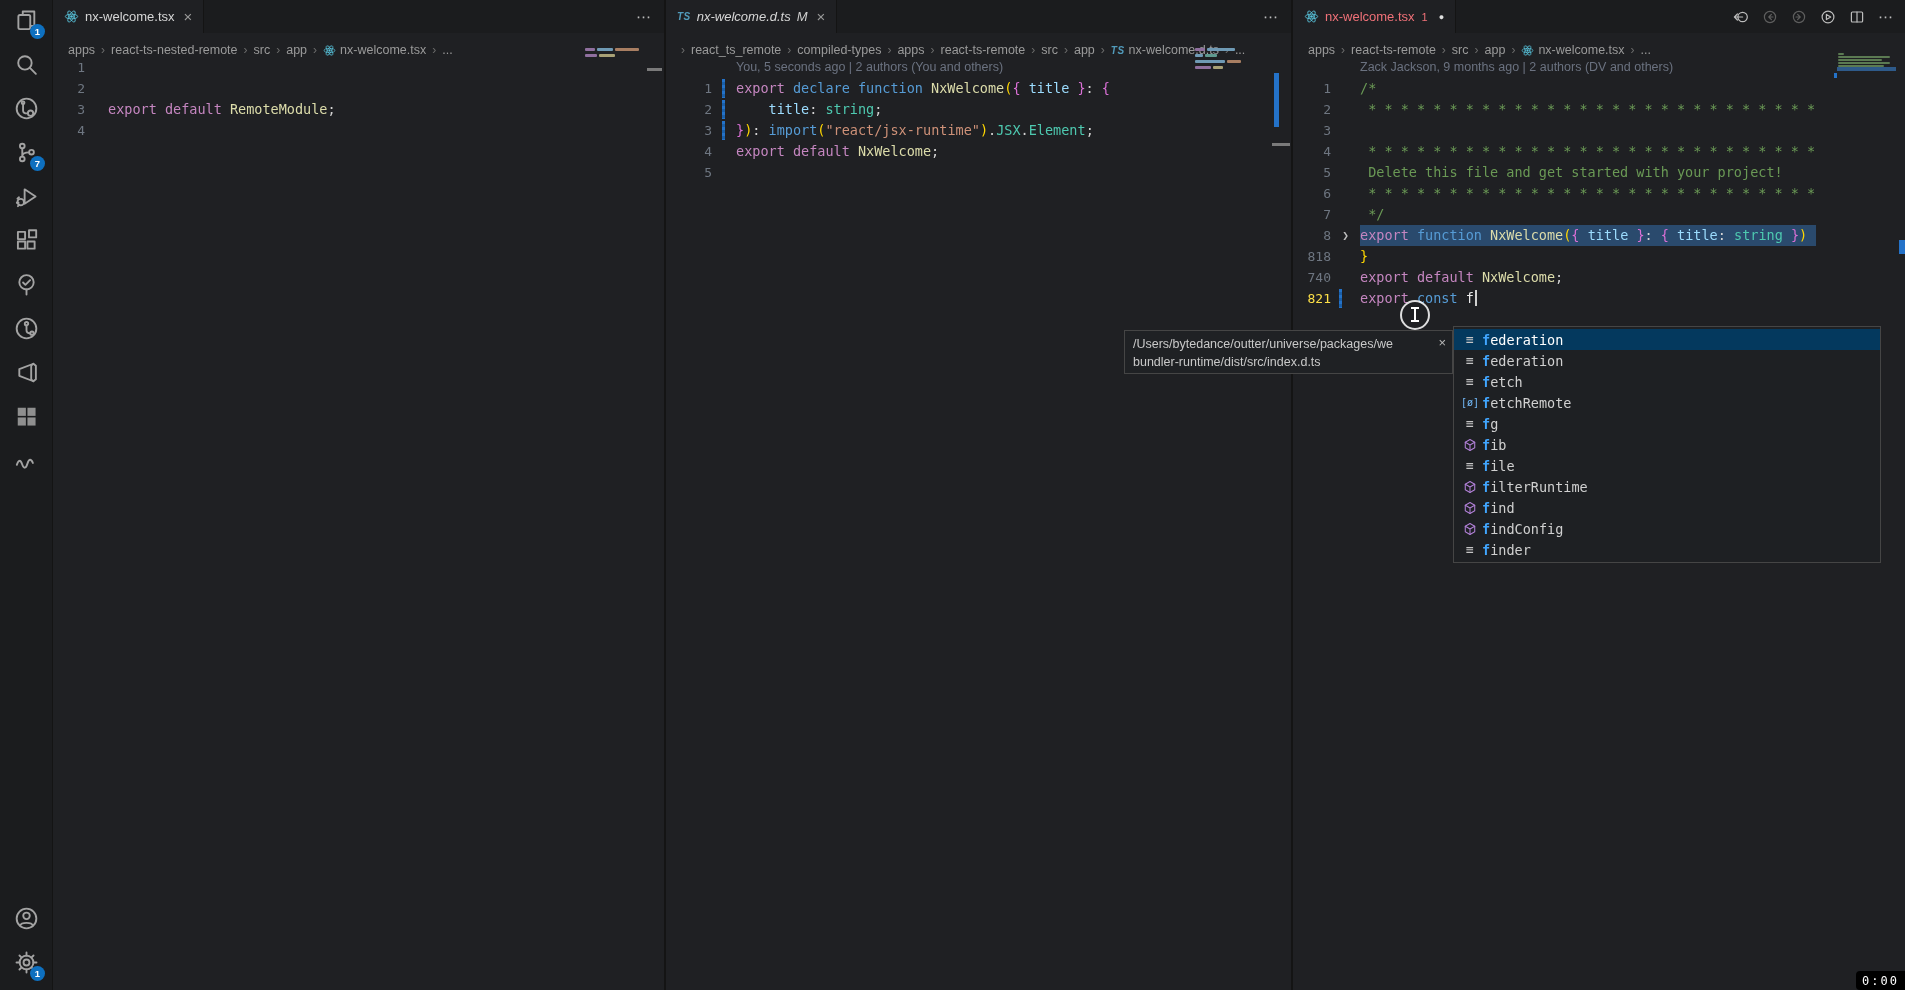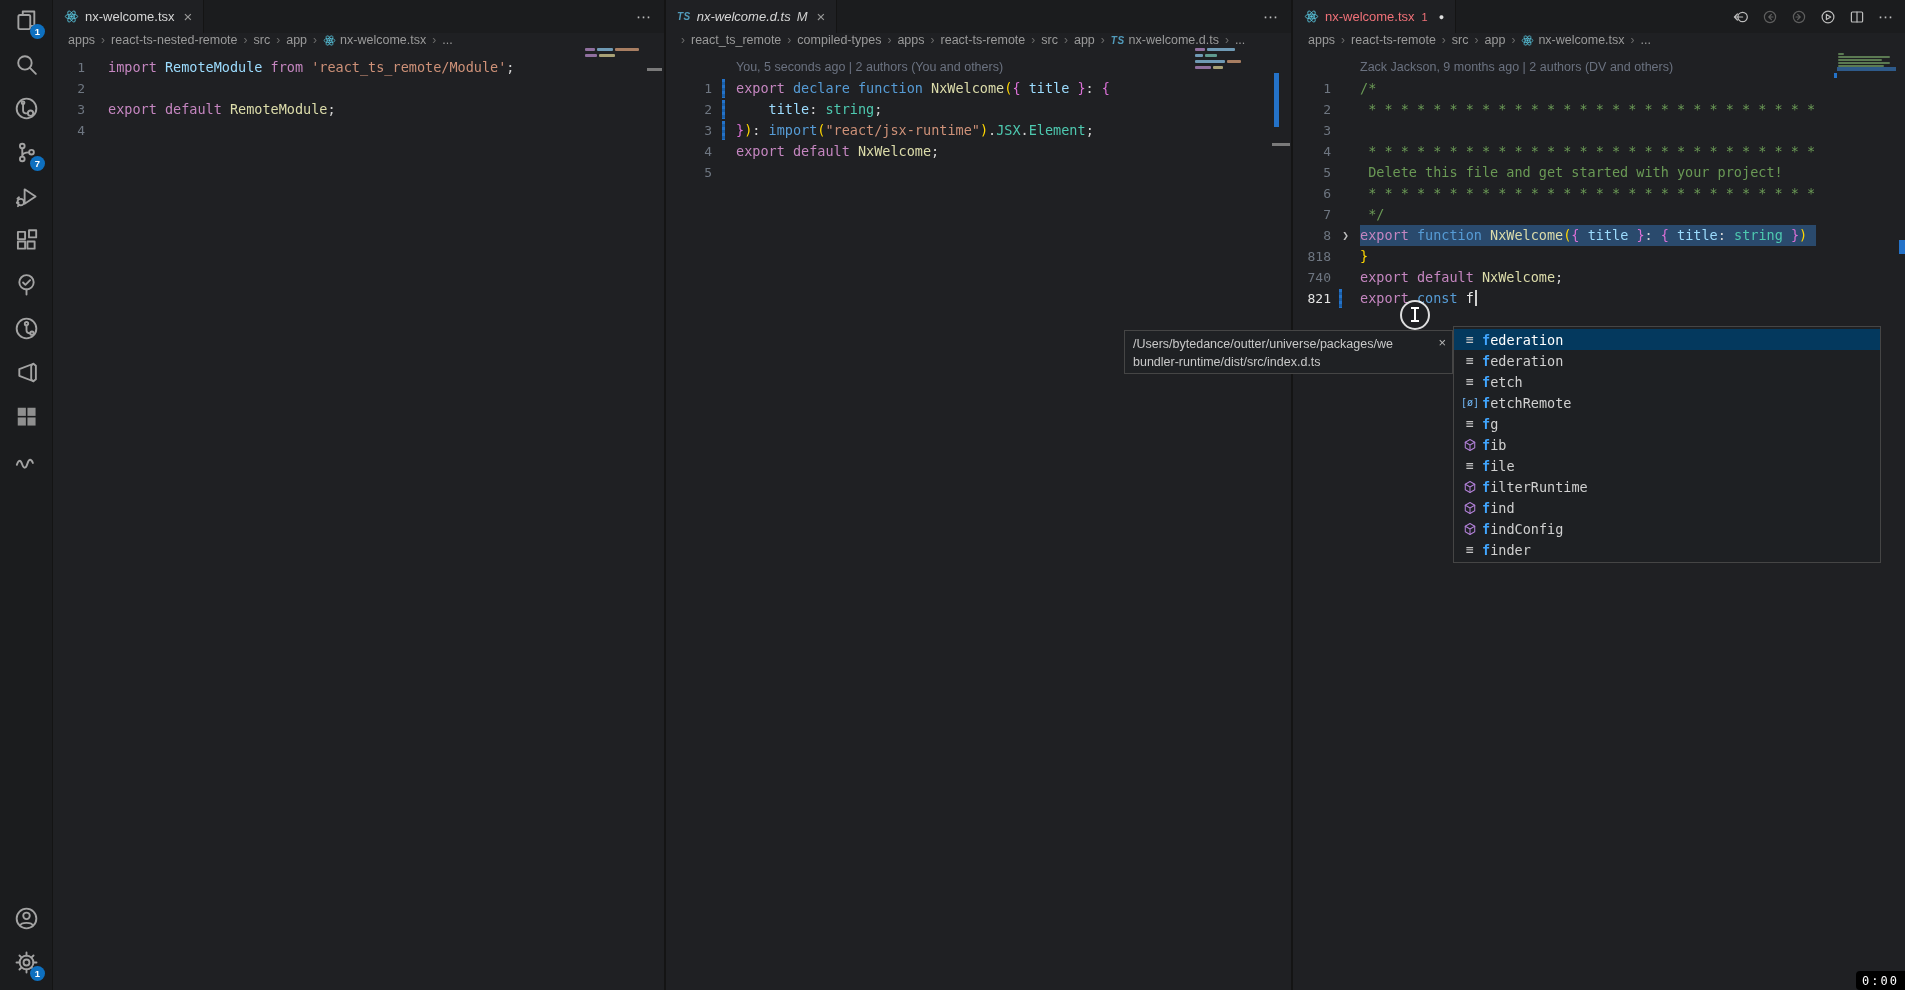--- a/index.html
+++ b/index.html
@@ -35,35 +35,35 @@
   .tab .close{color:#9a9a9a;font-size:15px;margin-left:3px;line-height:1}
   .tab .count{font-size:11px;margin-left:1px}
   .tab .dirty{font-size:9px;color:#e0e0e0;margin-left:5px}
   .tab.err .tab-label,.tab.err .count{color:var(--error)}
   .tab-actions{margin-left:auto;display:flex;align-items:center;gap:13px;padding-right:12px;color:#bdbdbd}
   .tab-actions svg{width:16px;height:16px}
   .tab-actions .dim{color:#5e5e5e}
   .tab-actions .glyph{font-size:15px;letter-spacing:1px;cursor:pointer}
   .taction{cursor:pointer;display:flex;align-items:center}
   
-  .crumbs{height:24px;display:flex;align-items:flex-start;font-size:12.5px;color:#9a9a9a;
+  .crumbs{height:24px;display:flex;align-items:flex-end;font-size:12.5px;color:#9a9a9a;
        padding-left:15px;gap:6px;white-space:nowrap;overflow:hidden;flex-shrink:0}
   .crumbs .sep{color:#6b6b6b;font-size:12px}
   .crumb{display:flex;align-items:center;gap:4px;cursor:pointer}
   .crumb svg{width:13px;height:13px}
   
   .code-area{position:relative;flex:1;font-family:"DejaVu Sans Mono",monospace;font-size:13.5px;
        line-height:21px;color:#d4d4d4;padding-top:0;overflow:hidden}
   .row{display:flex;height:21px;position:relative;white-space:pre}
   .ln{color:#6e7681;text-align:right;font-size:13px;flex-shrink:0}
   .g1 .ln{width:32px;margin-right:23px}
   .g2 .ln{width:46px;margin-right:24px}
   .g3 .ln{width:38px;margin-right:0}
   .g3 .fold{width:29px;color:#bdbdbd;font-size:11px;text-align:center;flex-shrink:0}
-  .ln.active{color:#e5e5e5}
+  .ln.active{color:#fde047}
   .blame{color:#6b7280;font-size:12.5px;font-family:"Liberation Sans",sans-serif}
   .c-kw{color:var(--kw)} .c-kwb{color:var(--kwb)} .c-fn{color:var(--fn)} .c-var{color:var(--var)}
   .c-str{color:var(--str)} .c-type{color:var(--type)} .c-pun{color:#d4d4d4} .c-cmt{color:var(--cmt)}
   .c-b1{color:var(--b1)} .c-b2{color:var(--b2)} .c-pln{color:#e8e8e8}
   .sel-band{background:var(--selband);padding-right:9px}
   .gitbar{position:absolute;top:1px;bottom:1px;width:3px;
        background:repeating-linear-gradient(180deg,#2472c8 0 3px,#1a5fa8 3px 6px)}
   .g2 .gitbar{left:56px}
   .g3 .gitbar{left:46px}
   .caret{display:inline-block;width:2px;height:16px;background:#d0d0d0;vertical-align:-3px;margin-left:1px}
@@ -253,21 +253,21 @@
               </svg>
             </span>
             <span>nx-welcome.tsx</span>
           </span>
           <span class="sep">›</span>
           <span class="crumb">
             <span>...</span>
           </span>
         </div>
         <div class="code-area">
-          <div class="row"><span class="ln">1</span><span><span class="c-kw">import</span><span class="c-var"> RemoteModule</span><span class="c-kw"> from</span><span class="c-str"> 'react_ts_remote/Module'</span><span class="c-pun">;</span></span></div>
+          <div class="row"><span class="ln">1</span></div>
           <div class="row"><span class="ln">2</span><span></span></div>
           <div class="row"><span class="ln">3</span><span><span class="c-kw">export</span><span class="c-kw"> default</span><span class="c-fn"> RemoteModule</span><span class="c-pun">;</span></span></div>
           <div class="row"><span class="ln">4</span><span></span></div>
         </div>
       </div>
       <div class="gsep"></div>
       <div class="group g2">
         <div class="tabbar">
           <div class="tab">
             <span class="ticon">

